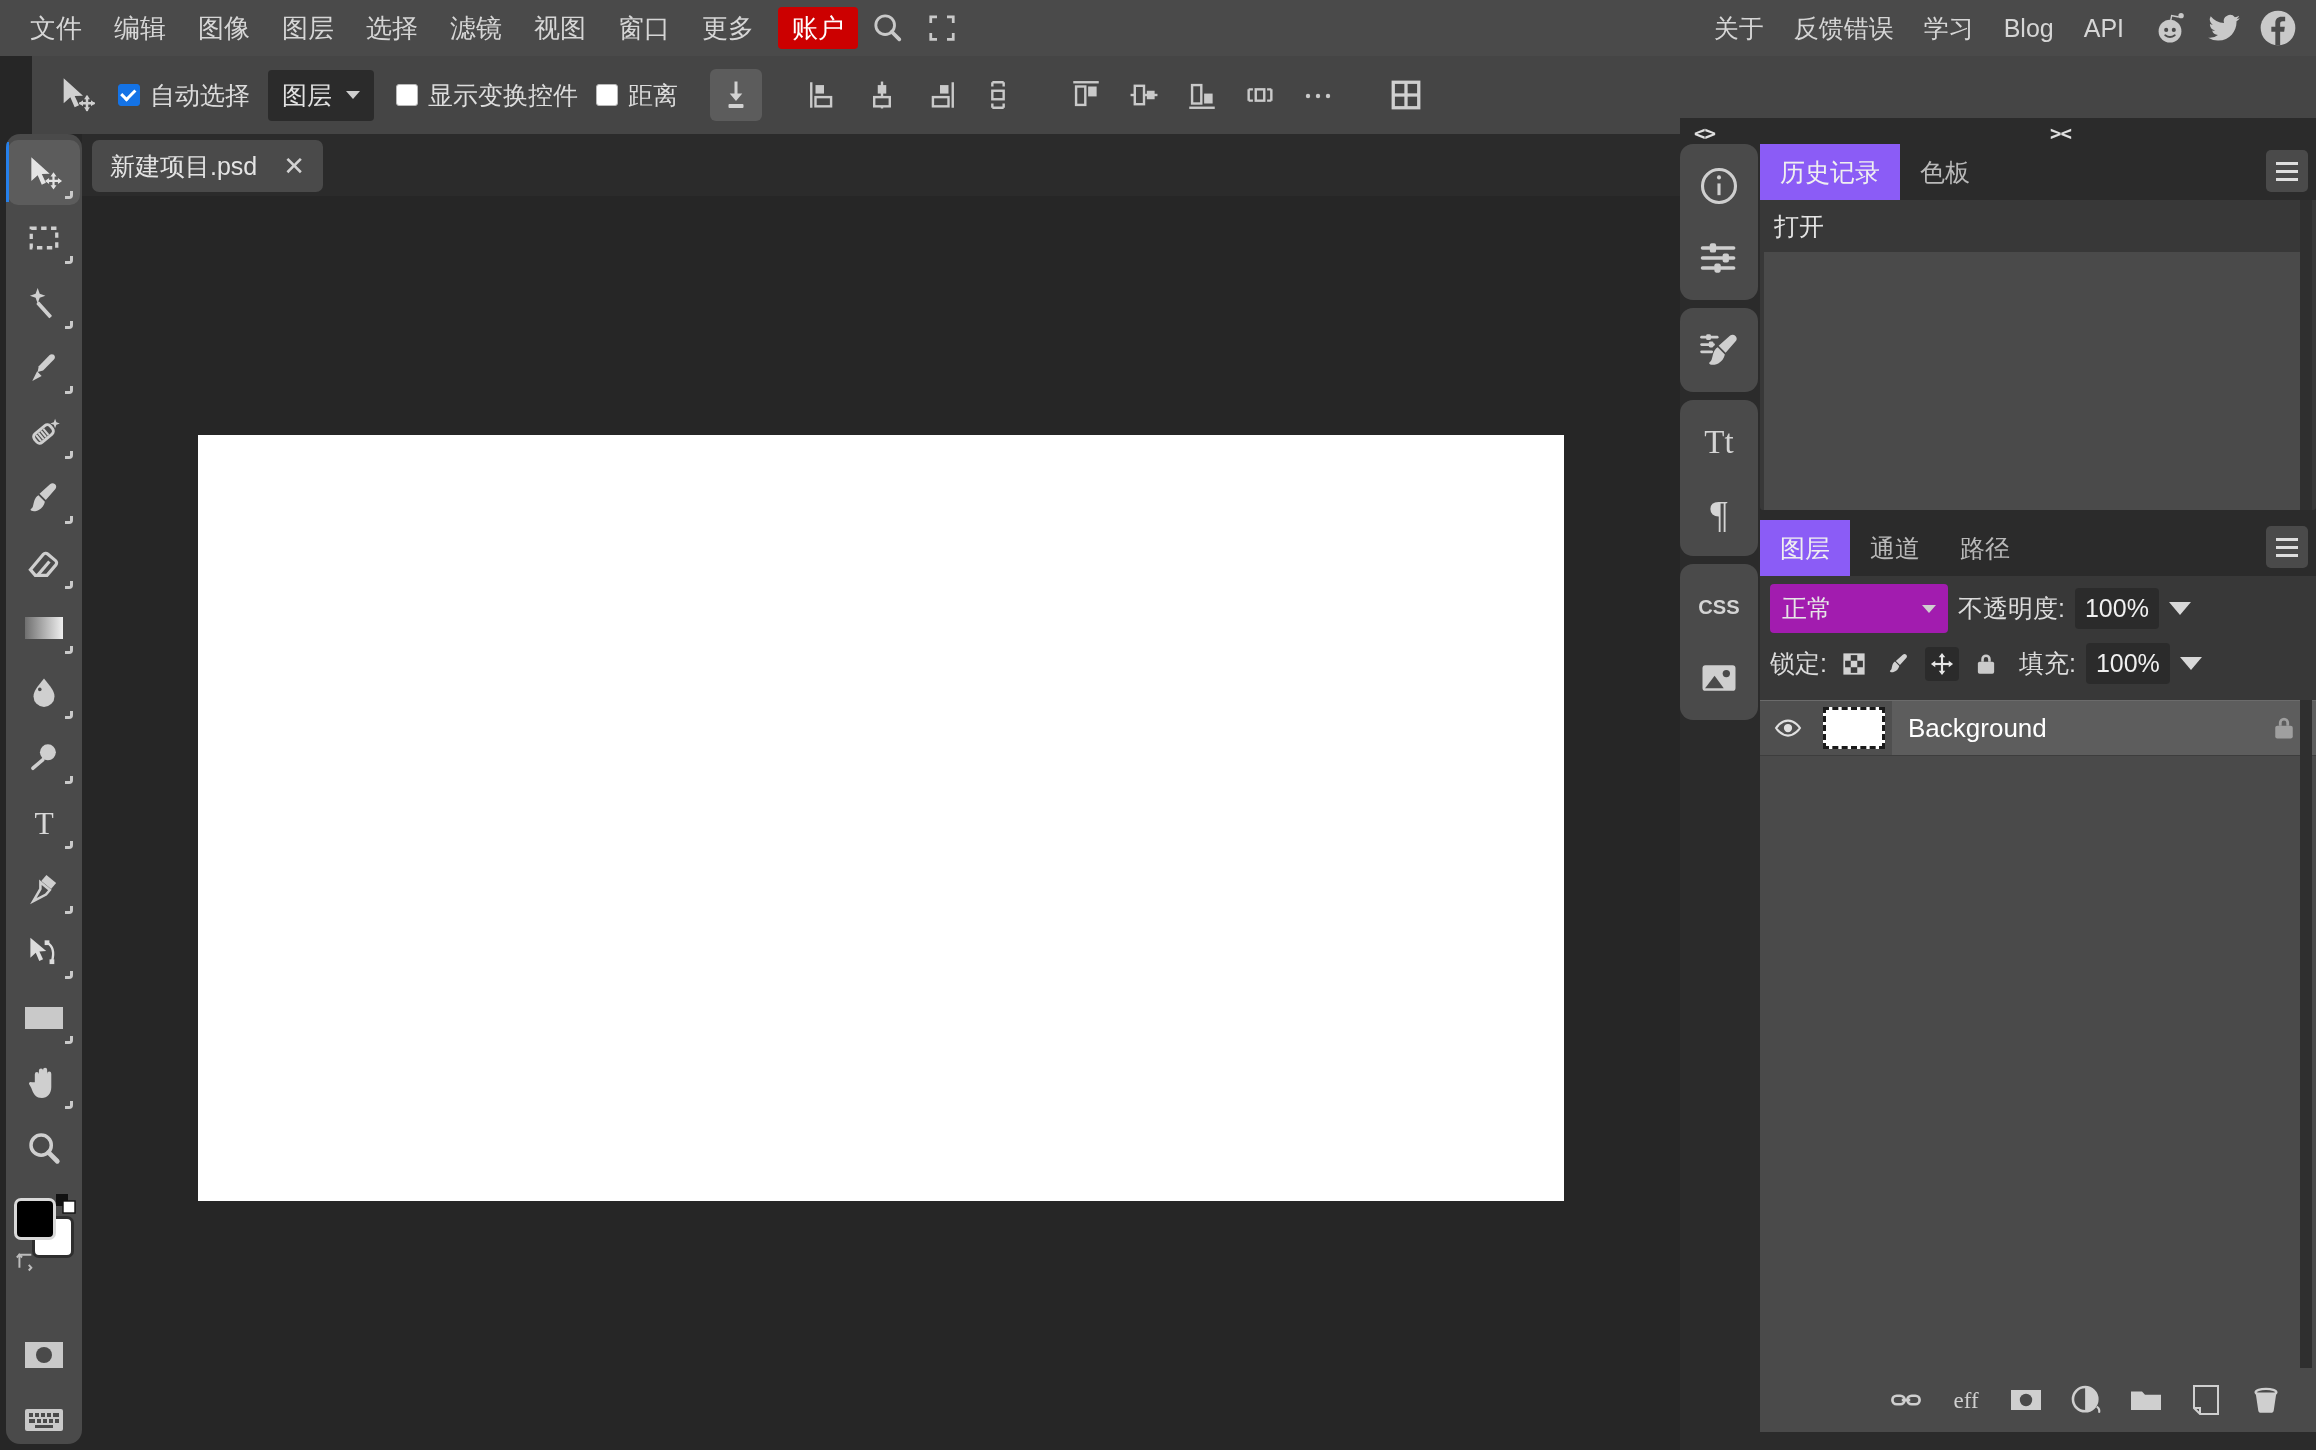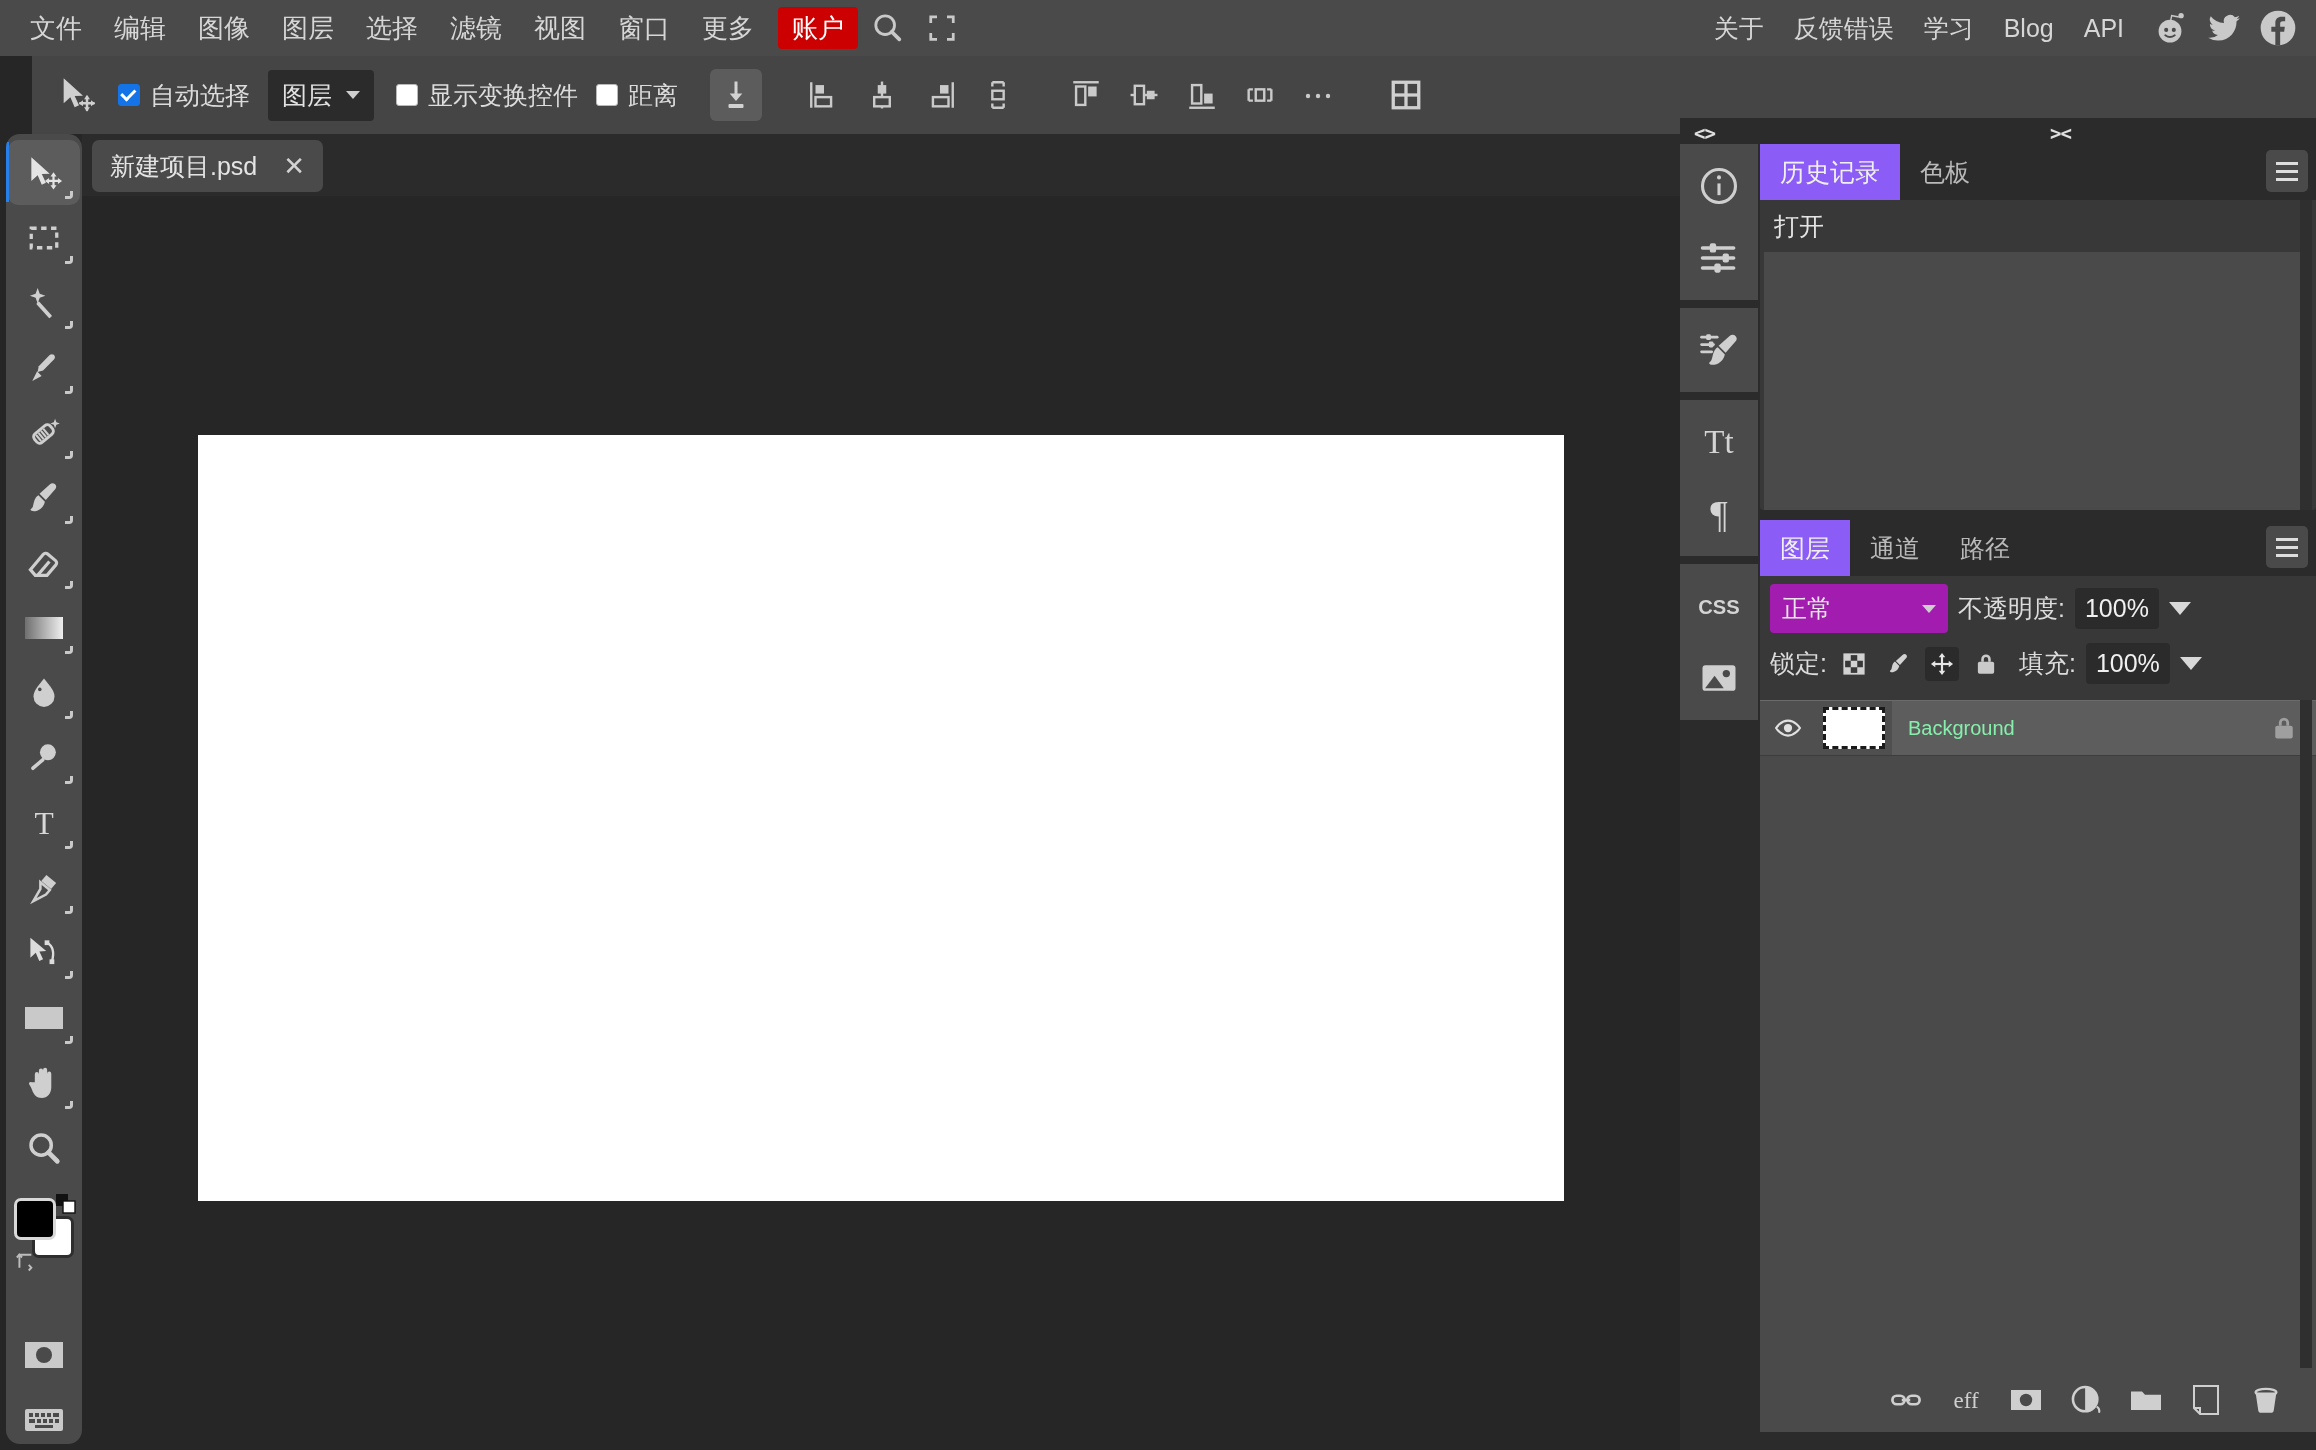--- a/index.html
+++ b/index.html
@@ -116,21 +116,21 @@
   }
 
   
   .dock { position: absolute; left: 1680px; top: 118px; width: 636px; height: 1332px; background: #2b2b2b; }
   .dock-arrow-row { position: relative; height: 26px; }
   .arrow-lr { position: absolute; color: #e0e0e0; font-size: 19px; font-weight: bold; letter-spacing: -1px; font-family: "DejaVu Sans Mono", monospace;}
 
   .rail {
     position: absolute; left: 0px; top: 26px; width: 78px;
   }
-  .rail-group { background: #4a4a4a; border-radius: 0; margin-bottom: 8px; padding: 6px 0;}
+  .rail-group { background: #4a4a4a; border-radius: 13px; margin-bottom: 8px; padding: 6px 0;}
   .rail-btn { width: 78px; height: 72px; display: flex; align-items: center; justify-content: center; }
 
   .panel-col { position: absolute; left: 80px; top: 26px; width: 556px; }
 
   .panel {
     background: #383838; border-radius: 3px; margin-bottom: 10px;
   }
   .panel-tabs {
     height: 56px; background: #2b2b2b; display: flex; align-items: stretch; position: relative;
   }
@@ -166,21 +166,21 @@
   .lockicon.sel { background: #2b2b2b; }
 
   .layer-list { background: #4a4a4a; height: 668px; position: relative; }
   .layer-row {
     height: 56px; background: #5d5d5d; display: flex; align-items: center; gap: 0;
     border-top: 1px solid #6b6b6b; border-bottom: 1px solid #3d3d3d;
   }
   .eye-cell { width: 56px; display: flex; align-items: center; justify-content: center; background:#4f4f4f; height: 100%;}
   .thumb-cell { width: 76px; display:flex; align-items:center; justify-content:center; background:#4f4f4f; height:100%;}
   .layer-thumb { width: 62px; height: 42px; background:#fff; border: 3px dashed #1a1a1a; }
-  .layer-name { color: #86efac; font-size: 20px; padding-left: 16px; flex: 1; }
+  .layer-name { color: #ffffff; font-size: 26px; padding-left: 16px; flex: 1; }
   .layer-lock { padding-right: 18px; }
   .layers-scroll { position: absolute; right: 4px; top: 0px; width: 12px; height: 100%; background: #2f2f2f;}
 
   .layers-bottom {
     height: 64px; background: #4a4a4a; display: flex; align-items: center;
     justify-content: flex-end; gap: 20px; padding-right: 30px;
   }
   .lb-btn { width: 40px; height: 40px; display: flex; align-items: center; justify-content: center; }
 
   svg { display: block; }

